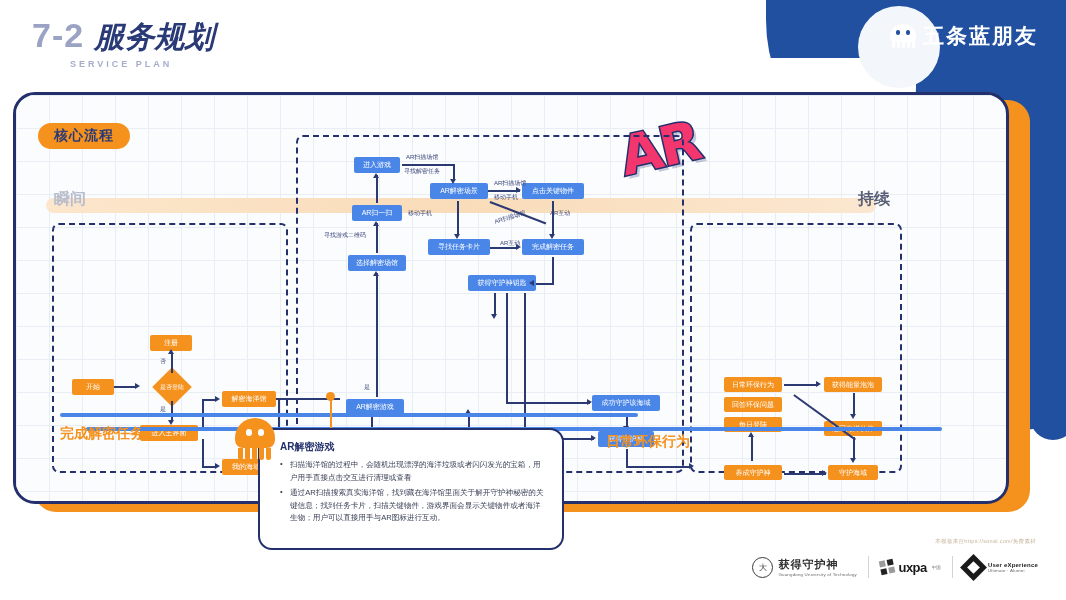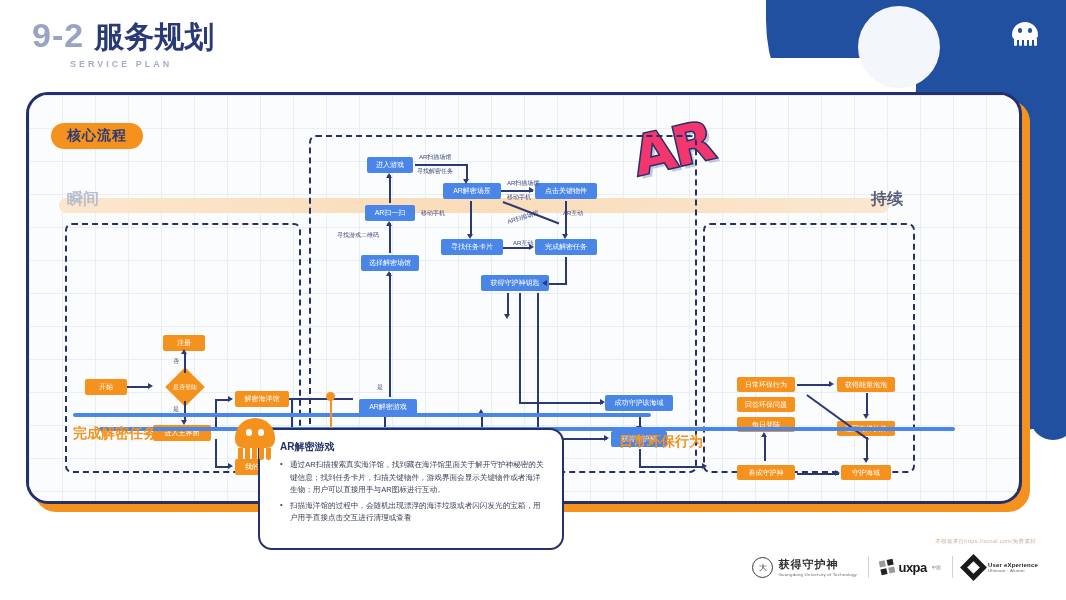--- a/index.html
+++ b/index.html
@@ -14,35 +14,35 @@
   .blob2{position:absolute;top:150px;right:-40px;width:170px;height:280px;background:#20509f;border-radius:0 0 90px 90px;}
   .blob3{position:absolute;top:100px;right:60px;width:130px;height:120px;background:#20509f;border-radius:0 0 70px 10px;}
   .blob-drip{position:absolute;top:370px;right:-10px;width:46px;height:70px;background:#20509f;border-radius:0 0 24px 24px;}
   .blob-cut{position:absolute;top:58px;right:150px;width:150px;height:150px;background:#ffffff;border-radius:0 0 120px 0;}
   .blob-moon{position:absolute;top:6px;right:126px;width:82px;height:82px;background:#f3f6fb;border-radius:50%;}
 
   
   .hdr{position:absolute;left:32px;top:18px;}
   .hdr-row{display:flex;align-items:flex-end;gap:10px;}
   .hdr-num{font-size:34px;font-weight:bold;color:#9aa3c4;letter-spacing:1px;line-height:1;}
-  .hdr-title{font-size:30px;font-weight:bold;color:#2a3a77;line-height:1;}
+  .hdr-title{font-size:30px;font-weight:bold;color:#2a3a77;line-height:1;font-style:italic;}
   .hdr-sub{margin-top:7px;margin-left:38px;font-size:9px;font-weight:bold;letter-spacing:3px;color:#a6adc8;}
 
   
   .brand{position:absolute;right:28px;top:22px;display:flex;align-items:center;gap:7px;z-index:5;}
   .brand-txt{color:#fff;font-size:21px;font-weight:bold;letter-spacing:2px;font-family:"DejaVu Sans",sans-serif;}
   .jelly{width:26px;height:24px;position:relative;}
   .jelly-head{position:absolute;top:0;left:0;width:26px;height:18px;background:#fff;border-radius:13px 13px 5px 5px;}
   .jelly-eye{position:absolute;top:6px;width:4px;height:5px;background:#20509f;border-radius:2px;}
   .jelly-legs{position:absolute;bottom:0;left:2px;display:flex;gap:2px;}
   .jelly-legs i{display:block;width:3px;height:7px;background:#fff;border-radius:0 0 2px 2px;}
 
   
   .card-shadow{position:absolute;left:34px;top:100px;width:996px;height:412px;background:#f5921e;border-radius:22px;}
-  .card{position:absolute;left:26px;top:92px;width:996px;height:412px;background:#fbfcfe;border:3px solid #23306b;border-radius:22px;overflow:hidden;}
+  .card{position:absolute;left:13px;top:92px;width:996px;height:412px;background:#fbfcfe;border:3px solid #23306b;border-radius:22px;overflow:hidden;}
   .grid{position:absolute;inset:0;
      background-image:linear-gradient(to right,#e9edf4 1px,transparent 1px),
                       linear-gradient(to bottom,#e9edf4 1px,transparent 1px);
      background-size:33px 33px;}
 
   
   .pill{position:absolute;left:22px;top:28px;background:#f5921e;color:#2a3a77;font-size:14px;font-weight:bold;
         padding:4px 16px;border-radius:20px;letter-spacing:1px;}
   .moment-band{position:absolute;left:30px;top:103px;width:830px;height:15px;border-radius:8px;
         background:linear-gradient(to right,#fce6cc,#f9dcb9,#fbe7d0);}
@@ -114,39 +114,40 @@
   <div class="blob"></div>
     <div class="blob3"></div>
     <div class="blob2"></div>
   <div class="blob-drip"></div>
     <div class="blob-cut"></div>
 </div>
 <div class="blob-moon"></div>
 
 <div class="hdr">
   <div class="hdr-row">
-    <div class="hdr-num">9-2</div>
+    <div class="hdr-num">7-2</div>
     <div class="hdr-title">服务规划</div>
   </div>
   <div class="hdr-sub">SERVICE PLAN</div>
 </div>
 
 <div class="brand">
   <div class="jelly">
     <div class="jelly-head"></div>
     <div class="jelly-eye" style="left:6px"></div>
       <div class="jelly-eye" style="left:16px"></div>
     <div class="jelly-legs">
         <i></i>
         <i></i>
         <i></i>
         <i></i>
         <i></i>
       </div>
   </div>
+  <div class="brand-txt">五条蓝朋友</div>
 </div>
 
 <div class="card-shadow"></div>
 <div class="card">
   <div class="grid"></div>
 
   <div class="pill">核心流程</div>
   <div class="moment-band"></div>
   <div class="lbl-moment">瞬间</div>
   <div class="lbl-lasting">持续</div>
@@ -289,22 +290,22 @@
       <i></i>
       <i></i>
       <i></i>
       <i></i>
       <i></i>
     </div>
 </div>
 <div class="callout">
   <h4>AR解密游戏</h4>
   <ul>
+    <li>扫描海洋馆的过程中，会随机出现漂浮的海洋垃圾或者闪闪发光的宝箱，用户用手直接点击交互进行清理或查看</li>
     <li>通过AR扫描搜索真实海洋馆，找到藏在海洋馆里面关于解开守护神秘密的关键信息；找到任务卡片，扫描关键物件，游戏界面会显示关键物件或者海洋生物；用户可以直接用手与AR图标进行互动。</li>
-    <li>扫描海洋馆的过程中，会随机出现漂浮的海洋垃圾或者闪闪发光的宝箱，用户用手直接点击交互进行清理或查看</li>
   </ul>
 </div>
 
 <div class="fine">本模板来自https://sonal.com/免费素材</div>
 <div class="foot">
   <div class="foot-item">
     <div class="seal">大</div>
     <div>
       <div class="f-cn">获得守护神</div>
       <div class="f-en">Guangdong University of Technology</div>

